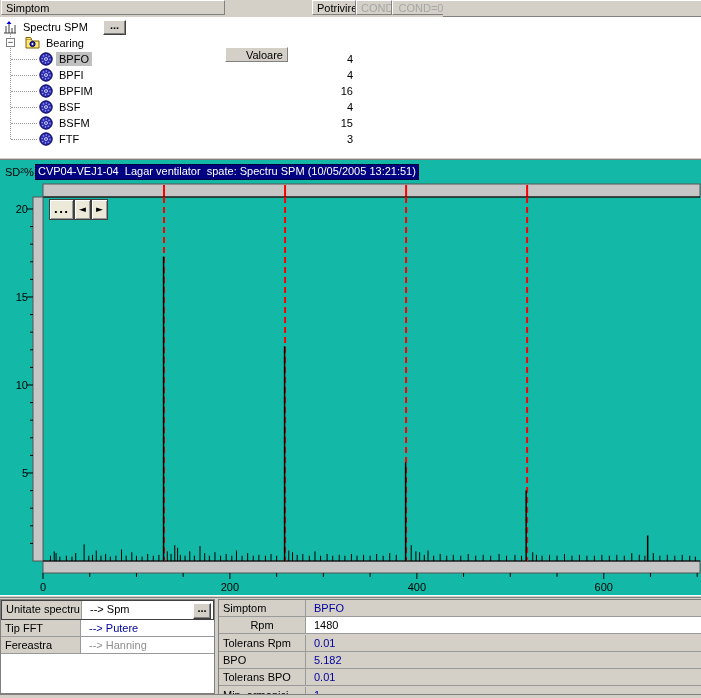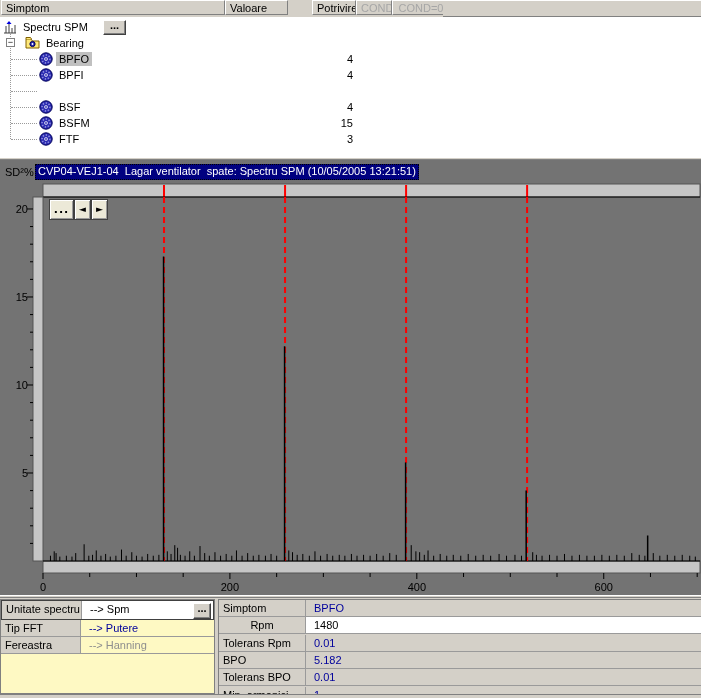--- a/index.html
+++ b/index.html
@@ -37,55 +37,55 @@
   .mini-btn{
     position:absolute;background:#d4d0c8;
     border-top:1px solid #fff;border-left:1px solid #fff;
     border-right:1px solid #404040;border-bottom:1px solid #404040;
     box-shadow:inset -1px -1px 0 #808080;
     text-align:center;cursor:default;
   }
   
   .splitter{position:absolute;left:0;width:701px;background:#d4d0c8;border-top:1px solid #fff;border-bottom:1px solid #808080;box-sizing:border-box;}
   
-  #chart-panel{position:absolute;left:0;top:160px;width:701px;height:435px;background:#737373;}
+  #chart-panel{position:absolute;left:0;top:160px;width:701px;height:435px;background:#14b8a6;}
   #chart-ylabel{position:absolute;left:5px;top:5px;height:14px;line-height:14px;}
   #chart-title{
     position:absolute;left:35px;top:4px;height:14px;line-height:13px;
     background:#000080;color:#fff;padding:0 2px;white-space:pre;
     border:1px dotted #000;
   }
   #chart-toolbar{position:absolute;left:49px;top:39px;height:21px;}
   .chart-btn{
     position:absolute;top:0;height:21px;background:#ece9d8;
     border:1px solid #404040;
     box-shadow:inset 1px 1px 0 #fff, inset -1px -1px 0 #9a9a9a;
     text-align:center;line-height:19px;font-weight:bold;font-family:"DejaVu Sans",sans-serif;
     box-sizing:border-box;cursor:default;
   }
   svg text{font-family:"Liberation Sans","DejaVu Sans",sans-serif;font-size:11px;fill:#000;}
   
   #bottom-panel{position:absolute;left:0;top:598px;width:701px;height:100px;background:#d4d0c8;}
-  #left-table{position:absolute;left:0;top:1px;width:215px;height:95px;background:#fef9c3;border:1px solid #808080;box-sizing:border-box;}
+  #left-table{position:absolute;left:0;top:1px;width:215px;height:95px;background:#ffffff;border:1px solid #808080;box-sizing:border-box;}
   #right-table{position:absolute;left:218px;top:1px;width:483px;height:99px;background:#d4d0c8;border-left:1px solid #808080;border-top:1px solid #808080;box-sizing:border-box;overflow:hidden;}
   .prop-row{position:absolute;left:0;width:100%;box-sizing:border-box;border-bottom:1px solid #9a9a9a;}
   .prop-label{position:absolute;left:0;top:0;bottom:0;padding:2px 4px 0 4px;border-right:1px solid #9a9a9a;box-sizing:border-box;overflow:hidden;white-space:nowrap;background:#d4d0c8;}
   .prop-value{position:absolute;top:0;bottom:0;padding:2px 4px 0 8px;box-sizing:border-box;white-space:nowrap;overflow:hidden;}
   .txt-blue{color:#00009c;}
   .txt-gray{color:#8e8e8e;}
   .val-edit{background:#fff;}
   #bottom-strip{position:absolute;left:0;top:694px;width:701px;height:4px;background:#d4d0c8;border-top:1px solid #808080;}
 </style>
 </head>
 <body>
 
 <div id="top-panel">
   <div class="hdr-row">
     <div class="hdr-cell" style="left:1px;width:224px;">Simptom</div>
-    <div class="hdr-cell" style="left:225px;width:63px;">Valoare</div>
+    <div class="hdr-cell" style="left:225px;width:63px;text-align:right;margin-top:47px;">Valoare</div>
     <div class="hdr-cell" style="left:312px;width:44px;text-align:right;">Potrivire</div>
     <div class="hdr-cell disabled" style="left:356px;width:36px;text-align:right;">COND</div>
     <div class="hdr-cell disabled" style="left:392px;width:58px;text-align:center;">COND=0</div>
     <div class="hdr-fill" style="left:443px;width:258px;"></div>
   </div>
   <div id="tree">
       <div class="tree-row" style="top:1px;">
         <span class="tree-icon" style="left:3px;"><svg width="14" height="14" viewBox="0 0 14 14">
             <path d="M1 13 h12" stroke="#404040"></path>
             <path d="M3 13 V6 M6 13 V2 M9 13 V8 M12 13 V5" stroke="#404040"></path>
@@ -122,20 +122,30 @@
         <span class="tree-icon" style="left:39px;"><svg width="14" height="14" viewBox="0 0 14 14">
             <circle cx="7" cy="7" r="6.2" fill="#2a2ab0" stroke="#00005a"></circle>
             <circle cx="7" cy="7" r="4" fill="none" stroke="#8f8fe0" stroke-width="1.6" stroke-dasharray="1.4,1.6"></circle>
             <circle cx="7" cy="7" r="1.8" fill="#fff"></circle>
             <circle cx="7" cy="7" r="0.9" fill="#2a2ab0"></circle>
           </svg></span>
         <span class="tree-label" style="left:56px;">BPFI</span>
         <span class="tree-value">4</span>
       </div>
       <div class="dotline-h" style="left:11px;top:73px;width:26px;"></div>
+      <div class="tree-row" style="top:65px;">
+        <span class="tree-icon" style="left:39px;"><svg width="14" height="14" viewBox="0 0 14 14">
+            <circle cx="7" cy="7" r="6.2" fill="#2a2ab0" stroke="#00005a"></circle>
+            <circle cx="7" cy="7" r="4" fill="none" stroke="#8f8fe0" stroke-width="1.6" stroke-dasharray="1.4,1.6"></circle>
+            <circle cx="7" cy="7" r="1.8" fill="#fff"></circle>
+            <circle cx="7" cy="7" r="0.9" fill="#2a2ab0"></circle>
+          </svg></span>
+        <span class="tree-label" style="left:56px;">BPFIM</span>
+        <span class="tree-value">16</span>
+      </div>
       <div class="dotline-h" style="left:11px;top:89px;width:26px;"></div>
       <div class="tree-row" style="top:81px;">
         <span class="tree-icon" style="left:39px;"><svg width="14" height="14" viewBox="0 0 14 14">
             <circle cx="7" cy="7" r="6.2" fill="#2a2ab0" stroke="#00005a"></circle>
             <circle cx="7" cy="7" r="4" fill="none" stroke="#8f8fe0" stroke-width="1.6" stroke-dasharray="1.4,1.6"></circle>
             <circle cx="7" cy="7" r="1.8" fill="#fff"></circle>
             <circle cx="7" cy="7" r="0.9" fill="#2a2ab0"></circle>
           </svg></span>
         <span class="tree-label" style="left:56px;">BSF</span>
         <span class="tree-value">4</span>

